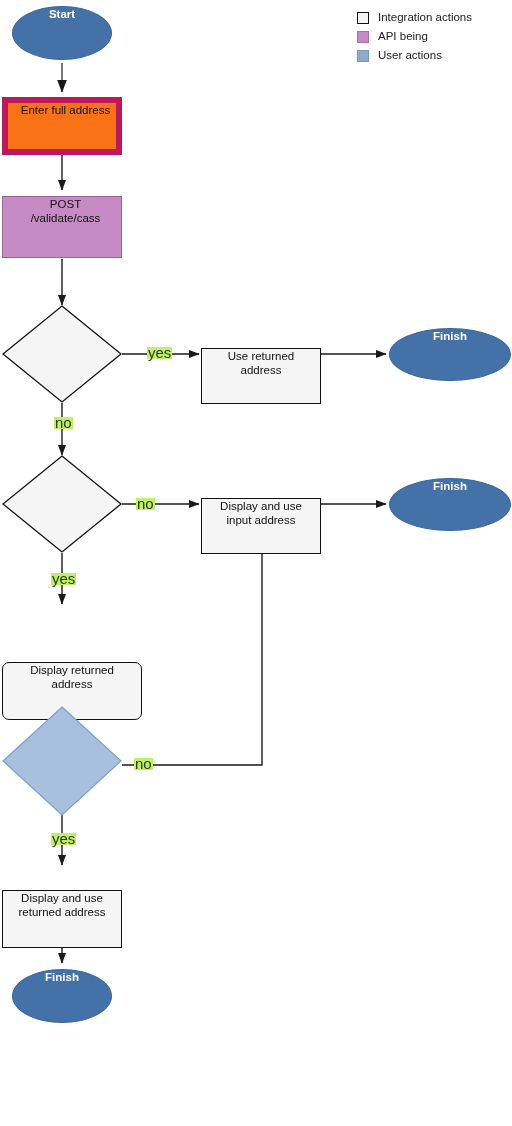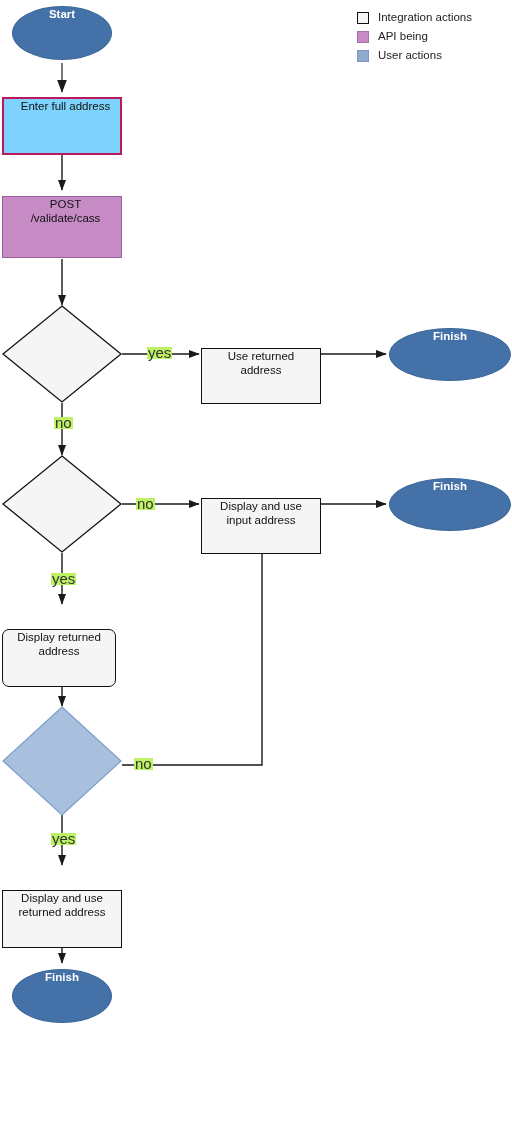--- a/index.html
+++ b/index.html
@@ -39,22 +39,22 @@
   .proc-integration {
     background: #f5f5f5;
     margin-top: 22px;
   }
   .proc-api {
     background: #c68bc4;
     border: 1px solid #9c5f9c;
     padding-left: 7px;
   }
   .proc-user {
-    background: #7dd3fc;
-    border: 2px solid #be185d;
+    background: #f97316;
+    border: 6px solid #be185d;
     padding-left: 7px;
   }
   .terminator {
     background: #4472a8;
     border: 1px solid #3b6698;
     border-radius: 50%;
     color: #ffffff;
     font-weight: bold;
     font-size: 11.5px;
   }
@@ -204,21 +204,21 @@
 
 <div class="node proc proc-integration" style="left:201px; top:476px; width:120px; height:56px;">
   <span>Display and use
 input address</span>
 </div>
 
 <div class="node terminator" style="left:389px; top:478px; width:122px; height:53px;">
   <span>Finish</span>
 </div>
 
-<div class="node proc proc-integration" style="left:2px; top:607px; width:114px; height:58px;border-radius:7px;">
+<div class="node proc proc-integration" style="left:2px; top:640px; width:140px; height:58px;border-radius:7px;">
   <span>Display returned
 address</span>
 </div>
 
 <div class="node decision" style="left:2px; top:706px; width:120px; height:110px;">
   <svg viewBox="0 0 120 110" preserveAspectRatio="none">
     <polygon points="60,1 119,55 60,109 1,55" fill="#a8bfde" stroke="#7e9fc9" stroke-width="1.2"></polygon>
   </svg>
 </div>
 

